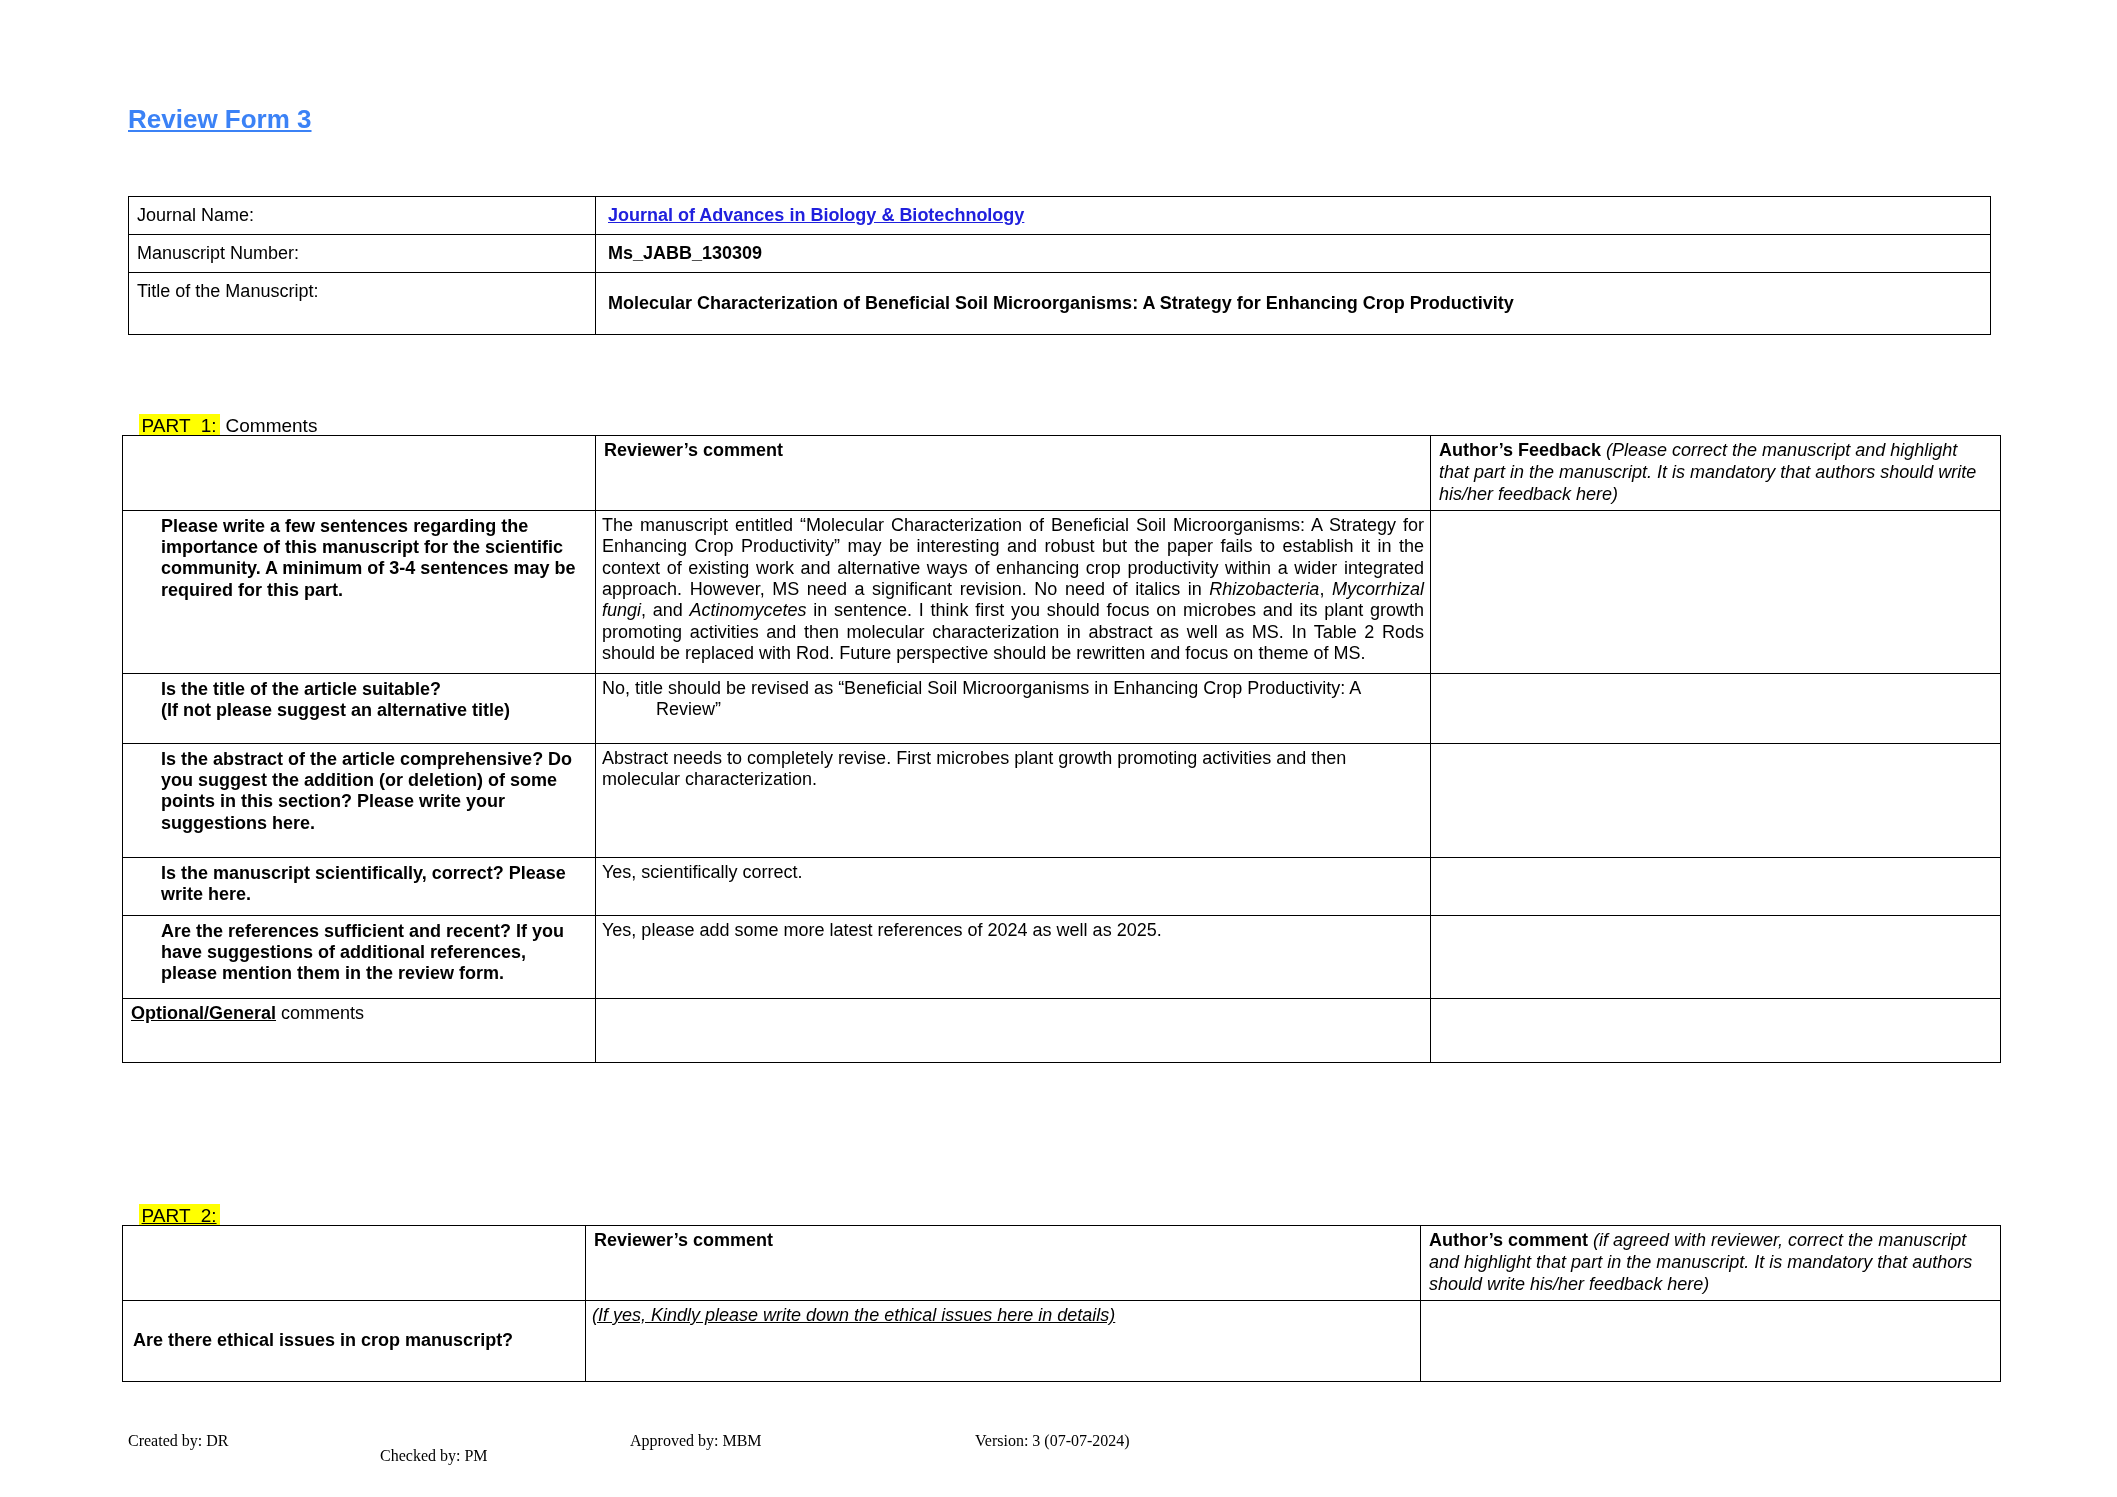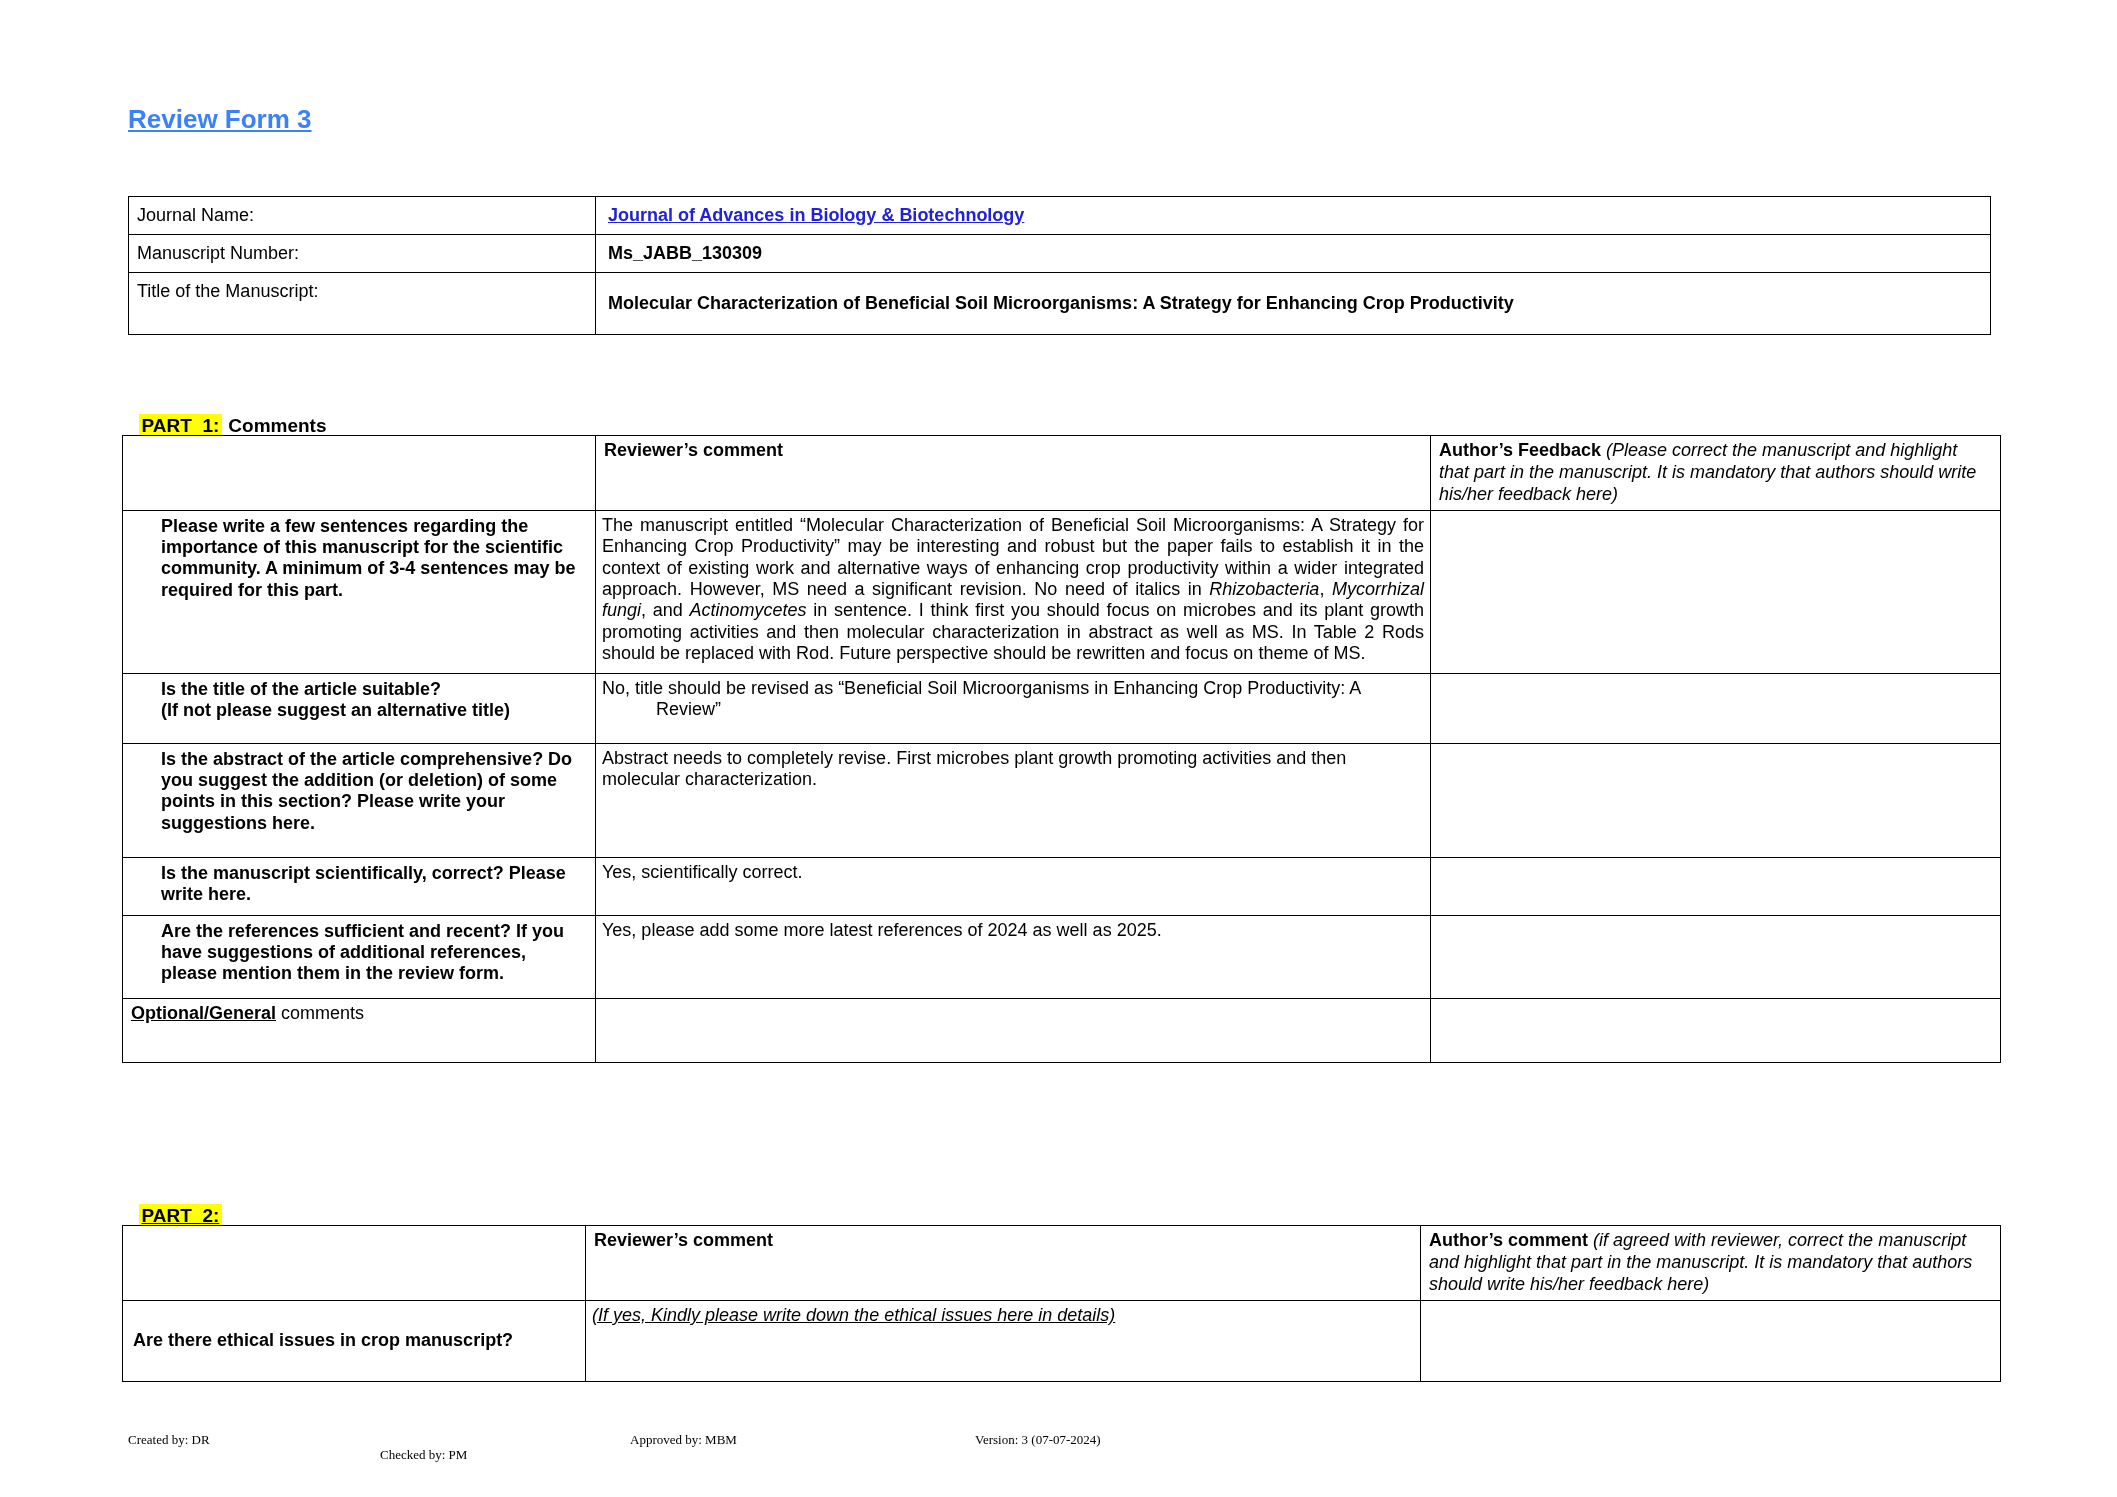--- a/index.html
+++ b/index.html
@@ -20,21 +20,21 @@
   .info-table { left:128px; top:196px; width:1862px; }
   .info-table .r1 { height:27px; }
   .info-table .r2 { height:27px; }
   .info-table .r3 { height:62px; }
   .info-table .r4 { height:30px; }
   .info-table td.label { padding:8px 8px; }
   .info-table td.value { font-weight:bold; vertical-align:middle; padding:2px 12px; }
   a.link { color:#2020DD; font-weight:bold; text-decoration:underline; cursor:pointer; }
 
   
-  .part-heading { position:absolute; font-size:19px; font-weight:bold; white-space:pre; }
+  .part-heading { position:absolute; font-size:19px; font-weight:normal; white-space:pre; }
   .p1head { left:128px; top:393px; }
   .p2head { left:128px; top:1183px; }
   .hl { background:#FFFF00; padding:1px 3px; white-space:pre; }
   .p2head .hl { text-decoration:underline; }
   .heading-rest { margin-left:6px; }
 
   
   .part1-table { left:122px; top:435px; width:1878px; }
   .part1-table .hrow  { height:70px; }
   .part1-table .row1  { height:163px; }
@@ -58,21 +58,21 @@
   
   .part2-table { left:122px; top:1225px; width:1878px; }
   .part2-table .hrow { height:62px; }
   .part2-table .row1 { height:81px; }
   .part2-table td.q2 { font-weight:bold; vertical-align:middle; padding:4px 10px; }
   .iu { font-style:italic; text-decoration:underline; }
 
   
   .footer {
     position:absolute; left:128px; top:1432px; width:1400px; height:24px;
-    font-family:"Liberation Serif","DejaVu Serif",serif; font-size:13px;
+    font-family:"Liberation Serif","DejaVu Serif",serif; font-size:16px;
   }
   .footer span { position:absolute; top:0; white-space:pre; }
   .f-created  { left:0; }
   .f-checked  { left:252px;margin-top:15px; }
   .f-approved { left:502px; }
   .f-version  { left:847px; }
 </style>
 </head>
 <body>
 

